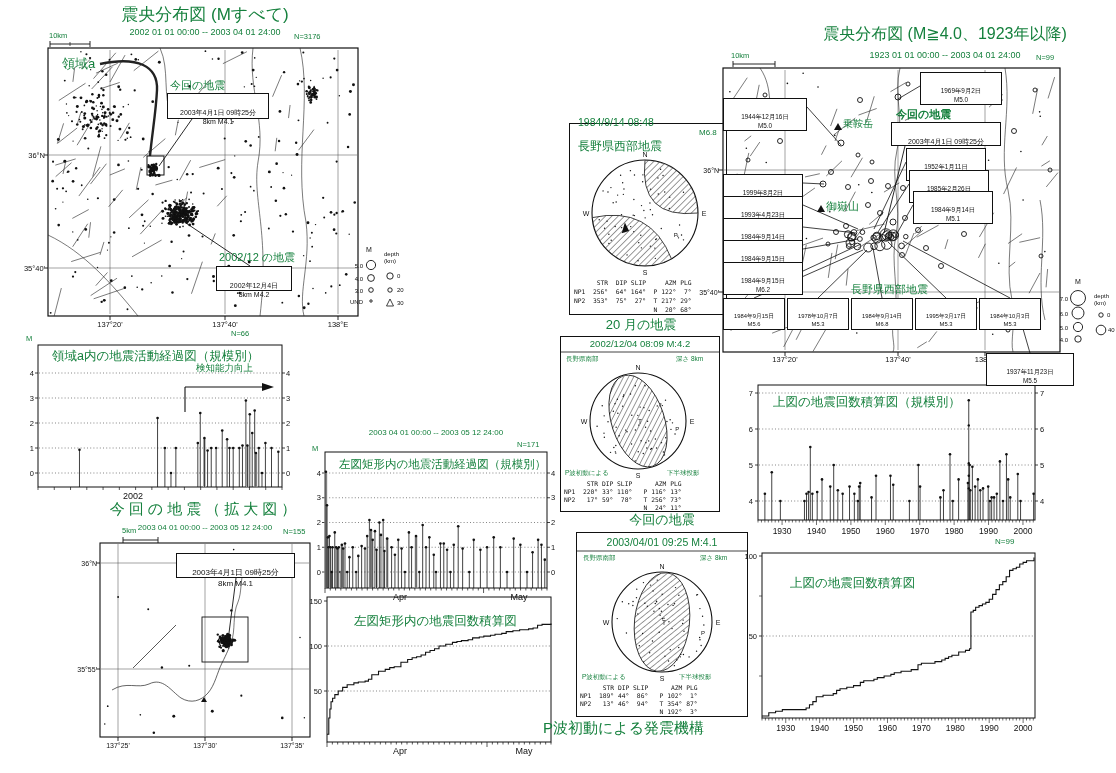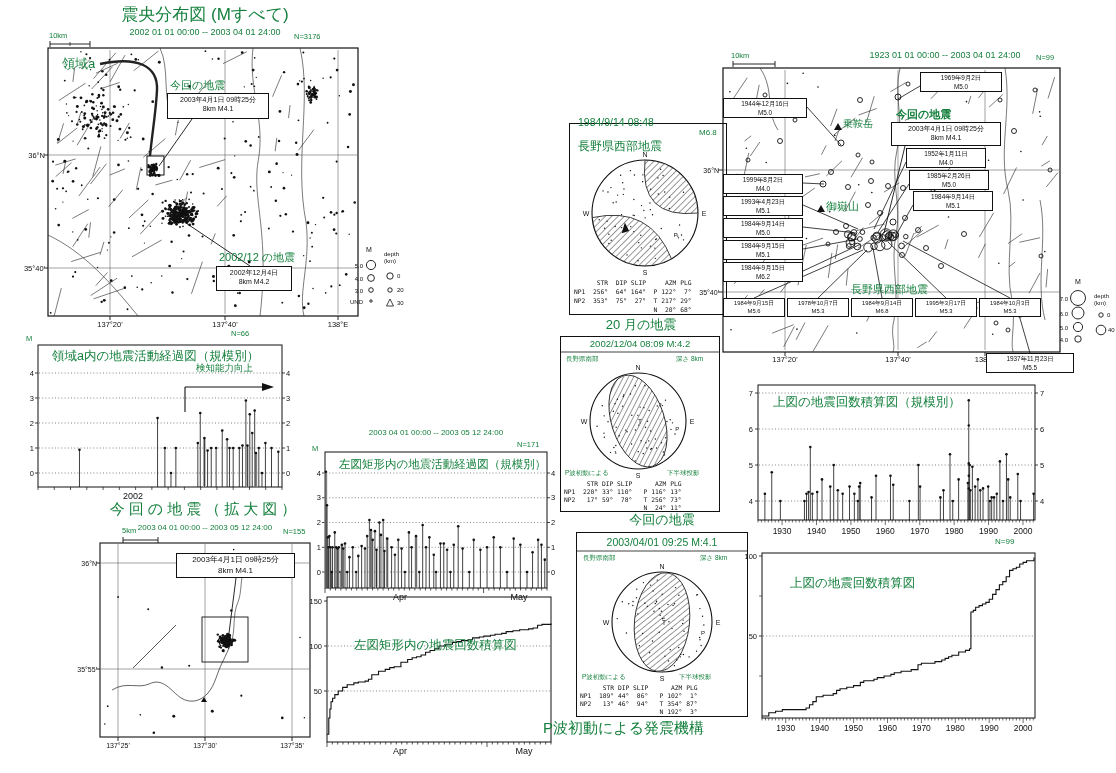--- a/index.html
+++ b/index.html
@@ -3,21 +3,21 @@
 <meta charset="utf-8">
 <style>
   *{margin:0;padding:0;box-sizing:border-box}
   html,body{background:#fff}
   body{width:1116px;height:773px;position:relative;font-family:"Liberation Sans",sans-serif;color:#111}
   #canvas{position:absolute;left:0;top:0;width:1116px;height:773px;overflow:hidden;background:#fff}
   #gfx{position:absolute;left:0;top:0;z-index:0}
   .lbl{position:absolute;white-space:nowrap;color:#15803d;z-index:2;line-height:1.15}
   .ctr{transform:translateX(-50%)}
   .panel{position:absolute;border:1.2px solid #111;z-index:1}
-  .co{position:absolute;border:1px solid #111;background:#fff;text-align:center;z-index:2;line-height:1.35;padding-top:1px}
+  .co{position:absolute;border:1px solid #111;background:#fff;text-align:center;z-index:2;line-height:1.35;padding-top:14px}
   .mono{font-family:"DejaVu Sans Mono",monospace;white-space:pre;z-index:2;position:absolute}
 </style>
 </head>
 <body>
 
 <div id="canvas">
   <svg id="gfx" width="1116" height="773">
       <defs>
         <pattern id="hb" patternUnits="userSpaceOnUse" width="4.5" height="4.5" patternTransform="rotate(45)">
           <line x1="0" y1="0" x2="0" y2="4.5" stroke="#333" stroke-width="1"></line>
@@ -2249,21 +2249,21 @@
   <div class="co" style="left:176px;top:553px;width:119px;height:25px;font-size:8px">
     <div>2003年4月1日 09時25分</div>
     <div>8km M4.1</div>
   </div>
 
   <div class="lbl ctr" style="left:436px;top:428px;font-size:8px">2003 04 01 00:00 -- 2003 05 12 24:00</div>
   <div class="lbl" style="left:517px;top:441px;font-size:7.5px">N=171</div>
   <div class="lbl" style="left:312px;top:445px;font-size:7.5px">M</div>
   <div class="lbl" style="left:339px;top:458px;font-size:11.5px">左図矩形内の地震活動経過図（規模別）</div>
 
-  <div class="lbl" style="left:354px;top:638px;font-size:12.5px">左図矩形内の地震回数積算図</div>
+  <div class="lbl" style="left:354px;top:614px;font-size:12.5px">左図矩形内の地震回数積算図</div>
 
   <div class="panel" style="left:569px;top:123px;width:158px;height:192px"></div>
   <div class="lbl" style="left:578px;top:116px;font-size:10.5px">1984/9/14 08:48</div>
   <div class="lbl" style="left:699px;top:128px;font-size:8px">M6.8</div>
   <div class="lbl" style="left:578px;top:140px;font-size:12px">長野県西部地震</div>
   <div class="mono" style="left:574px;top:279px;font-size:6.3px">      STR  DIP SLIP     AZM PLG</div>
   <div class="mono" style="left:574px;top:288px;font-size:6.3px">NP1  256°  64° 164°  P 122°  7°</div>
   <div class="mono" style="left:574px;top:297px;font-size:6.3px">NP2  353°  75°  27°  T 217° 29°</div>
   <div class="mono" style="left:574px;top:306px;font-size:6.3px">                     N  20° 68°</div>
 
@@ -2285,20 +2285,21 @@
   <div class="lbl" style="left:583px;top:554px;font-size:6.5px">長野県南部</div>
   <div class="lbl" style="left:700px;top:554px;font-size:6.5px">深さ 8km</div>
   <div class="lbl" style="left:582px;top:673px;font-size:6.5px">P波初動による</div>
   <div class="lbl" style="left:679px;top:673px;font-size:6.5px">下半球投影</div>
   <div class="mono" style="left:580px;top:684px;font-size:6.3px">      STR DIP SLIP      AZM PLG</div>
   <div class="mono" style="left:580px;top:692px;font-size:6.3px">NP1  189° 44°  86°   P 102°  1°</div>
   <div class="mono" style="left:580px;top:700px;font-size:6.3px">NP2   13° 46°  94°   T 354° 87°</div>
   <div class="mono" style="left:580px;top:708px;font-size:6.3px">                     N 192°  3°</div>
   <div class="lbl" style="left:543px;top:719px;font-size:15px">P波初動による発震機構</div>
 
+  <div class="lbl ctr" style="left:945px;top:25px;font-size:16px">震央分布図 (M≧4.0、1923年以降)</div>
   <div class="lbl ctr" style="left:945px;top:50px;font-size:9px">1923 01 01 00:00 -- 2003 04 01 24:00</div>
   <div class="lbl" style="left:731px;top:52px;font-size:7.5px">10km</div>
   <div class="lbl" style="left:1036px;top:54px;font-size:7.5px">N=99</div>
   <div class="lbl" style="left:896px;top:108px;font-size:11px;font-weight:600">今回の地震</div>
   <div class="co" style="left:891px;top:122px;width:110px;height:24px;font-size:7px">
     <div>2003年4月1日 09時25分</div>
     <div>8km M4.1</div>
   </div>
   <div class="lbl" style="left:843px;top:118px;font-size:10px">乗鞍岳</div>
   <div class="lbl" style="left:826px;top:200px;font-size:11px">御嶽山</div>

